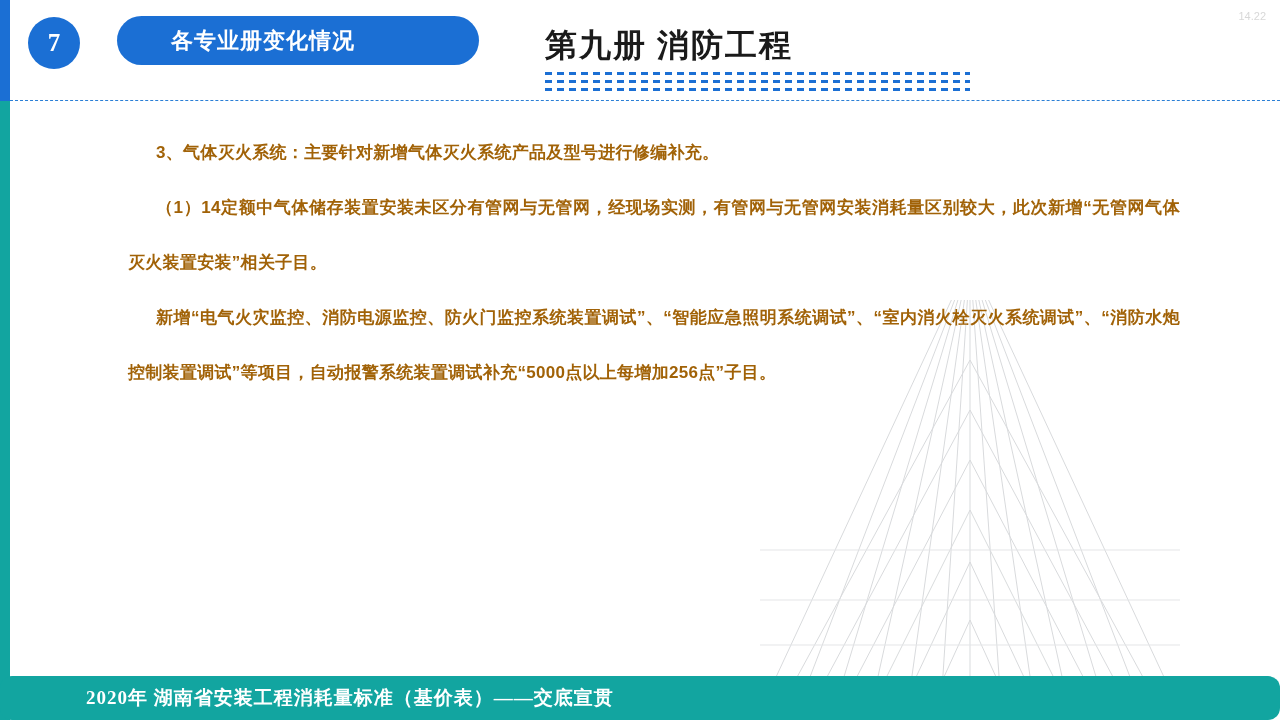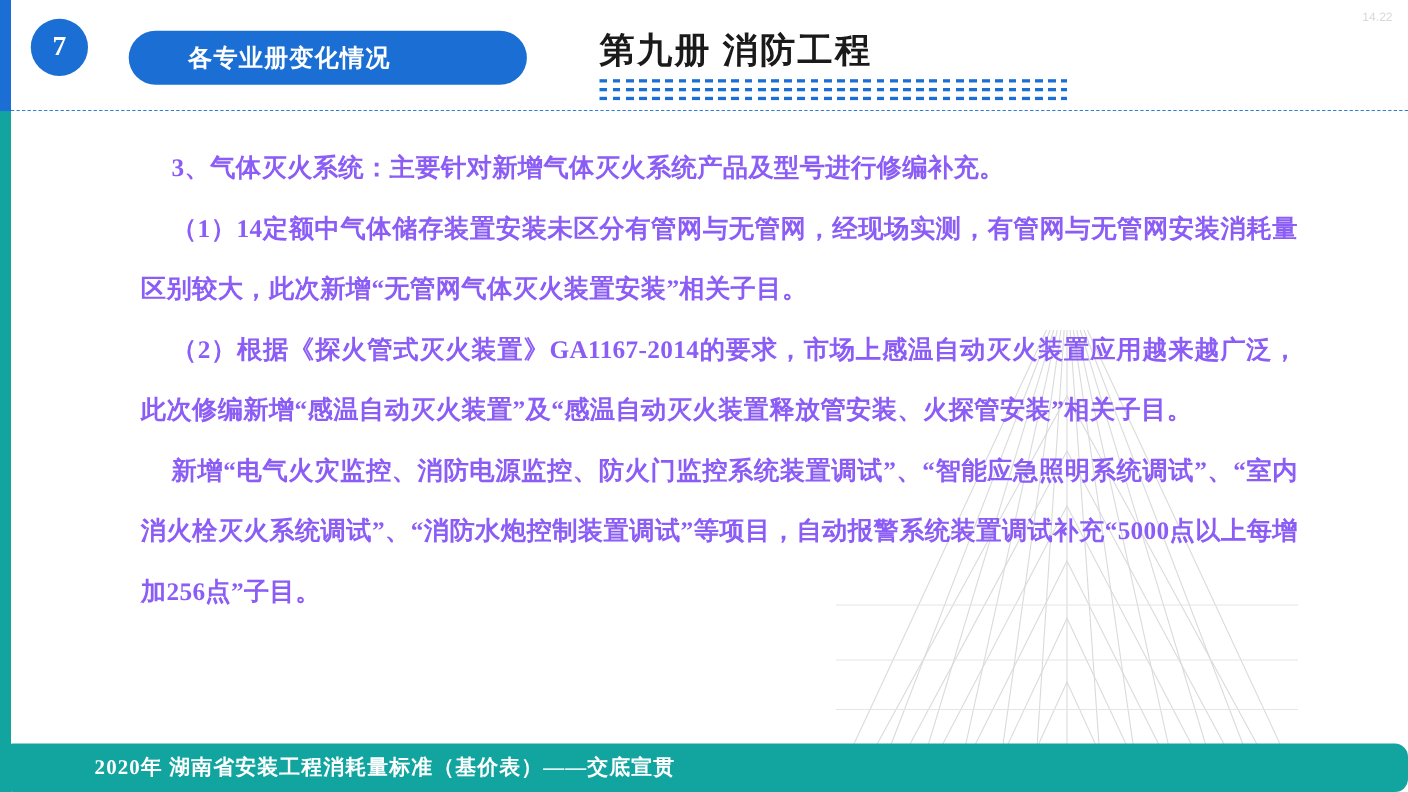--- a/index.html
+++ b/index.html
@@ -34,21 +34,21 @@
     width: 52px; height: 52px;
     border-radius: 50%;
     background: #1b6fd4;
     color: #fff;
     font-size: 25px;
     font-weight: bold;
     display: flex; align-items: center; justify-content: center;
     font-family: "Liberation Serif", serif;
   }
   .pill {
-    position: absolute; left: 117px; top: 28px;
+    position: absolute; left: 117px; top: 16px;
     width: 362px; height: 49px;
     border-radius: 26px;
     background: #1b6fd4;
     color: #ffffff;
     font-size: 22px;
     font-weight: bold;
     display: flex; align-items: center;
     padding-left: 54px;
     letter-spacing: 1px;
   }
@@ -88,24 +88,24 @@
     pointer-events: none;
   }
 
   
   .content {
     position: absolute; left: 10px; top: 101px;
     width: 1270px; height: 575px;
     padding: 24px 100px 0 118px;
   }
   .para {
-    font-family: Liberation Serif, serif;
-    font-size: 23px;
+    font-family: Liberation Sans, sans-serif;
+    font-size: 17px;
     font-weight: bold;
-    color: #8b5cf6;
+    color: #a16207;
     line-height: 55px;
     letter-spacing: .3px;
     text-align: justify;
     position: relative;
     z-index: 2;
   }
   .para.indent { text-indent: 28px; }
 
   
   .footer {
@@ -165,19 +165,18 @@
   <div class="dash-row r1"></div>
   <div class="dash-row r2"></div>
   <div class="dash-row r3"></div>
   <div class="page-num">14.22</div>
 </div>
 <div class="header-divider"></div>
 
 <div class="content">
   <div class="para indent">3、气体灭火系统：主要针对新增气体灭火系统产品及型号进行修编补充。</div>
   <div class="para indent">（1）14定额中气体储存装置安装未区分有管网与无管网，经现场实测，有管网与无管网安装消耗量区别较大，此次新增“无管网气体灭火装置安装”相关子目。</div>
-  <div class="para indent">（2）根据《探火管式灭火装置》GA1167-2014的要求，市场上感温自动灭火装置应用越来越广泛，此次修编新增“感温自动灭火装置”及“感温自动灭火装置释放管安装、火探管安装”相关子目。</div>
   <div class="para indent">新增“电气火灾监控、消防电源监控、防火门监控系统装置调试”、“智能应急照明系统调试”、“室内消火栓灭火系统调试”、“消防水炮控制装置调试”等项目，自动报警系统装置调试补充“5000点以上每增加256点”子目。</div>
 </div>
 
 <div class="footer">
   <div class="footer-text">2020年 湖南省安装工程消耗量标准（基价表）——交底宣贯</div>
 </div>
 
 </body></html>

